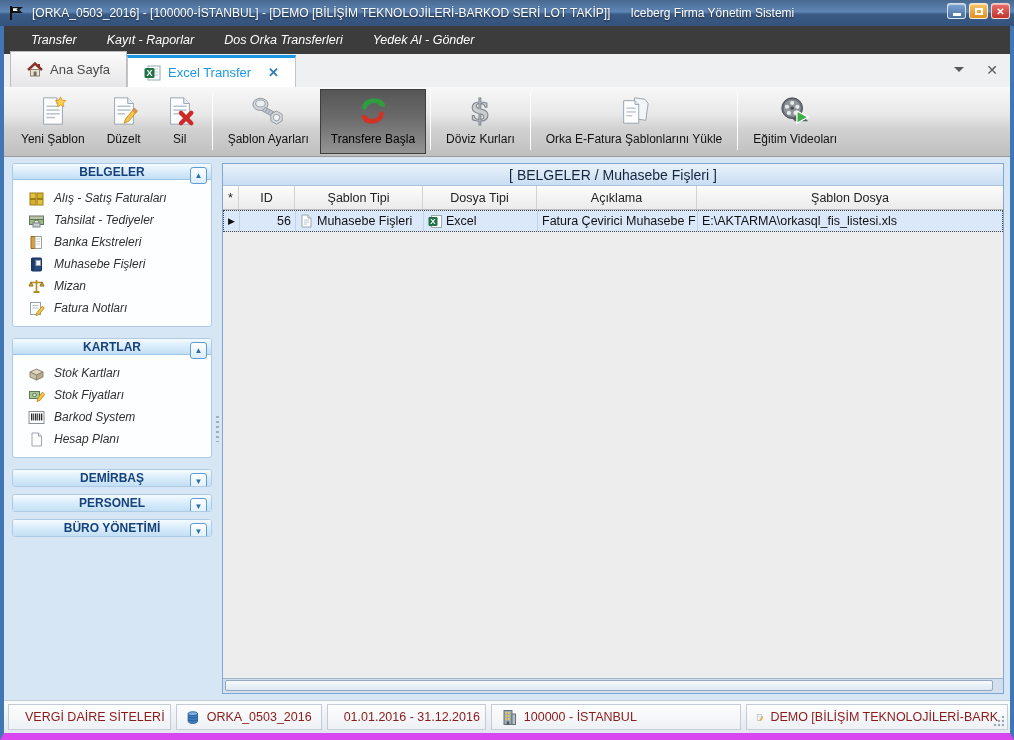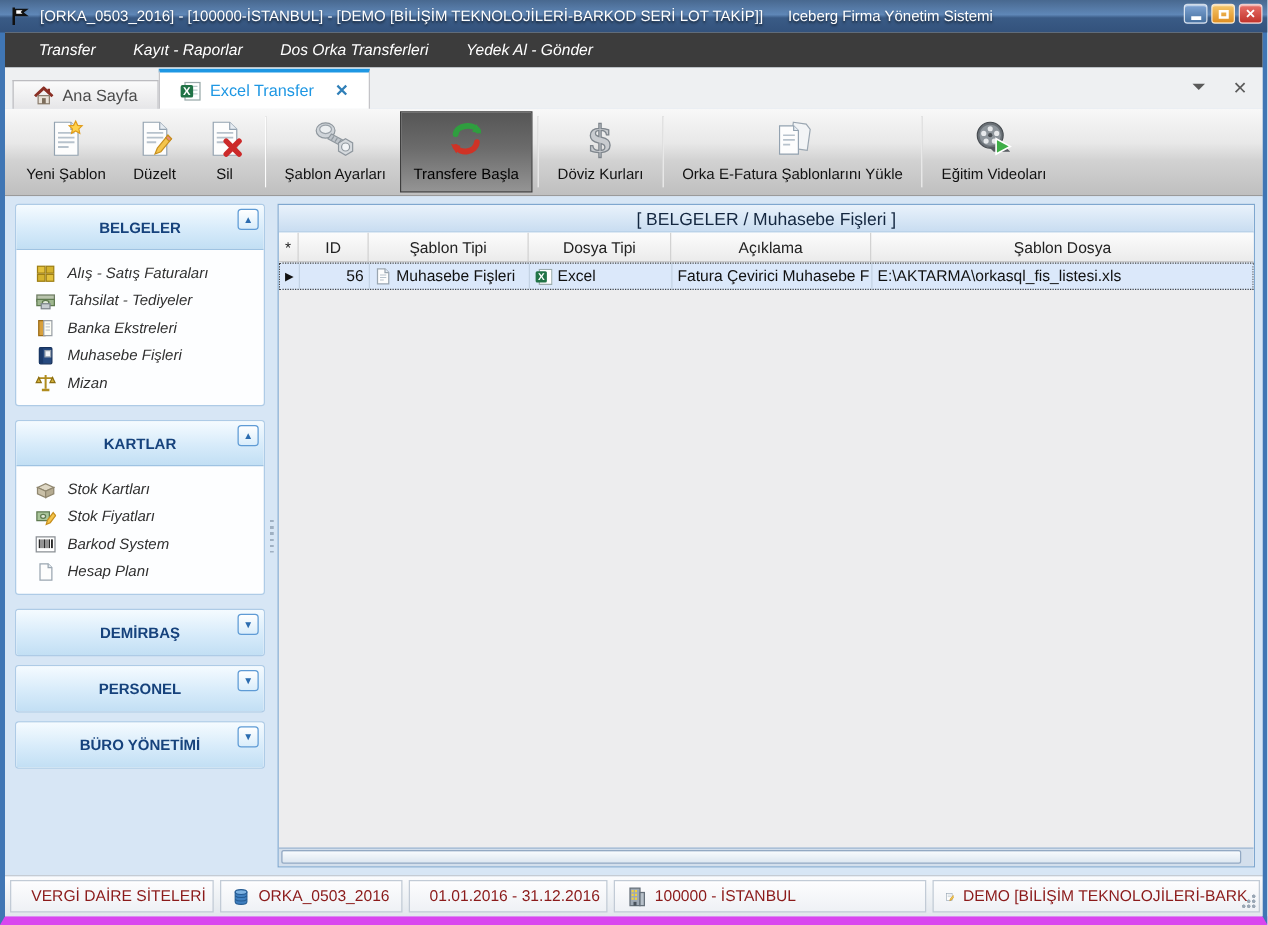--- a/index.html
+++ b/index.html
@@ -24,41 +24,41 @@
   .win-close { background:linear-gradient(#e9716a,#c1332b); font-weight:bold; }
   .win-min i { display:block; width:8px; height:3px; background:#fff; margin-top:7px; }
   .win-restore i { display:block; width:8px; height:7px; border:2px solid #fff; background:transparent; }
 
   
   .menubar { height:28px; flex:0 0 28px; background:#3c3c3c; display:flex; align-items:center; padding-left:12px;font-style:italic; }
   .menu-item { color:#fff; font-size:12.5px; padding:0 15px; line-height:28px; cursor:default; }
 
   
   .tabstrip { height:33px; flex:0 0 33px; background:#eef0f2; display:flex; align-items:flex-end; padding-left:6px; position:relative; }
-  .tab { height:23px; display:flex; align-items:center; gap:7px; padding:0 16px; font-size:13px; cursor:default; }
+  .tab { height:36px; display:flex; align-items:center; gap:7px; padding:0 16px; font-size:13px; cursor:default; }
   .tab.inactive { background:linear-gradient(#fbfbfb,#e6e6e8); border:1px solid #bcbcc0; border-bottom:none; color:#4a4a4a; }
   .tab.active { background:#fff; border:1px solid #c4c4c8; border-bottom:none; border-top:3px solid #1e97e3; color:#1e97e3; height:32px; }
   .tab.active .tab-close { color:#2f7fb8; font-size:13px; font-weight:bold; margin-left:10px; }
   .tab-utils { position:absolute; right:12px; top:8px; display:flex; gap:22px; color:#5a5a5a; }
   .caret-down { width:0; height:0; border-left:5px solid transparent; border-right:5px solid transparent; border-top:5px solid #5a5a5a; margin-top:5px; }
   .tabs-close { font-size:14px; color:#5a5a5a; }
 
   
   .toolbar { height:70px; flex:0 0 70px; background:linear-gradient(#f8f8f8,#e8e8e8 40%,#d2d2d2 60%,#bfbfbf);
     border-bottom:1px solid #9a9a9a; display:flex; align-items:stretch; padding:2px 0 2px 6px; }
   .tb-btn { display:flex; flex-direction:column; align-items:center; justify-content:flex-end; gap:5px;
     padding:5px 10px 7px; font-size:12px; color:#111; white-space:nowrap; border:1px solid transparent; cursor:default; }
   .tb-btn.pressed { background:linear-gradient(#565656,#6b6b6b 45%,#949494); border:1px solid #3e3e3e; color:#000; border-radius:0; }
   .tb-sep { width:1px; background:#9a9a9a; border-right:1px solid #fdfdfd; margin:4px 4px; }
 
   
   .content { flex:1 1 auto; display:flex; overflow:hidden; background:#d7e6f5; padding:6px 0 6px 8px; }
   .sidebar { width:200px; flex:0 0 200px; display:flex; flex-direction:column; }
   .group-box { background:#fdfeff; border:1px solid #aecbe6; border-radius:3px; margin-bottom:11px; overflow:hidden; }
-  .group-header { height:36px; display:flex; align-items:center; justify-content:center; position:relative;
+  .group-header { height:16px; display:flex; align-items:center; justify-content:center; position:relative;
     background:linear-gradient(#f5fbff,#d7ebfa 55%,#c2dff4); border-bottom:1px solid #9fc3e2; }
   .group-box.collapsed .group-header { border-bottom:none; }
   .group-header .g-title { font-size:12px; font-weight:bold; color:#16427c; }
   .g-chevron { position:absolute; right:4px; top:3px; width:17px; height:17px; border:1px solid #5f9bd5; border-radius:3px;
     background:linear-gradient(#ffffff,#d9edfb); color:#2b6cb0; font-size:8px; display:flex; align-items:center; justify-content:center; cursor:default; }
   .group-items { padding:7px 0 7px 0;font-style:italic; }
   .g-item { height:22px; display:flex; align-items:center; gap:9px; padding-left:15px; font-size:12px; color:#303030; cursor:default; }
   .g-item svg { flex:0 0 auto; }
 
   .splitter { width:10px; flex:0 0 10px; display:flex; align-items:center; justify-content:center; }
@@ -322,20 +322,31 @@
           <div class="g-item">
             <svg width="17" height="17" viewBox="0 0 17 17">
               <line x1="8.5" y1="2" x2="8.5" y2="13" stroke="#b08c1e" stroke-width="1.6"></line>
               <line x1="2.5" y1="4.5" x2="14.5" y2="4.5" stroke="#b08c1e" stroke-width="1.4"></line>
               <path d="M1 8 h4 l-2-4 Z" fill="#d4b23c" stroke="#8d6f12"></path>
               <path d="M12 8 h4 l-2-4 Z" fill="#d4b23c" stroke="#8d6f12"></path>
               <rect x="5.5" y="13" width="6" height="2" fill="#b08c1e"></rect>
             </svg>
             <span>Mizan</span>
           </div>
+          <div class="g-item">
+            <svg width="17" height="17" viewBox="0 0 17 17">
+              <rect x="2.5" y="2.5" width="10" height="12" fill="#fdfdfd" stroke="#93a2b0"></rect>
+              <g stroke="#b7c2cc" stroke-width="1">
+                  <line x1="4.5" y1="5.5" x2="10.5" y2="5.5"></line>
+                  <line x1="4.5" y1="8" x2="10.5" y2="8"></line>
+                </g>
+              <path d="M14.5 6 L9 12.5 L8 15.5 L11 14.5 L16.2 8 Z" fill="#f4c54c" stroke="#c78f1e"></path>
+            </svg>
+            <span>Fatura Notları</span>
+          </div>
         </div>
       </div>
 
       <div class="group-box">
         <div class="group-header">
           <span class="g-title">KARTLAR</span>
           <span class="g-chevron">▲</span>
         </div>
         <div class="group-items">
           <div class="g-item">

